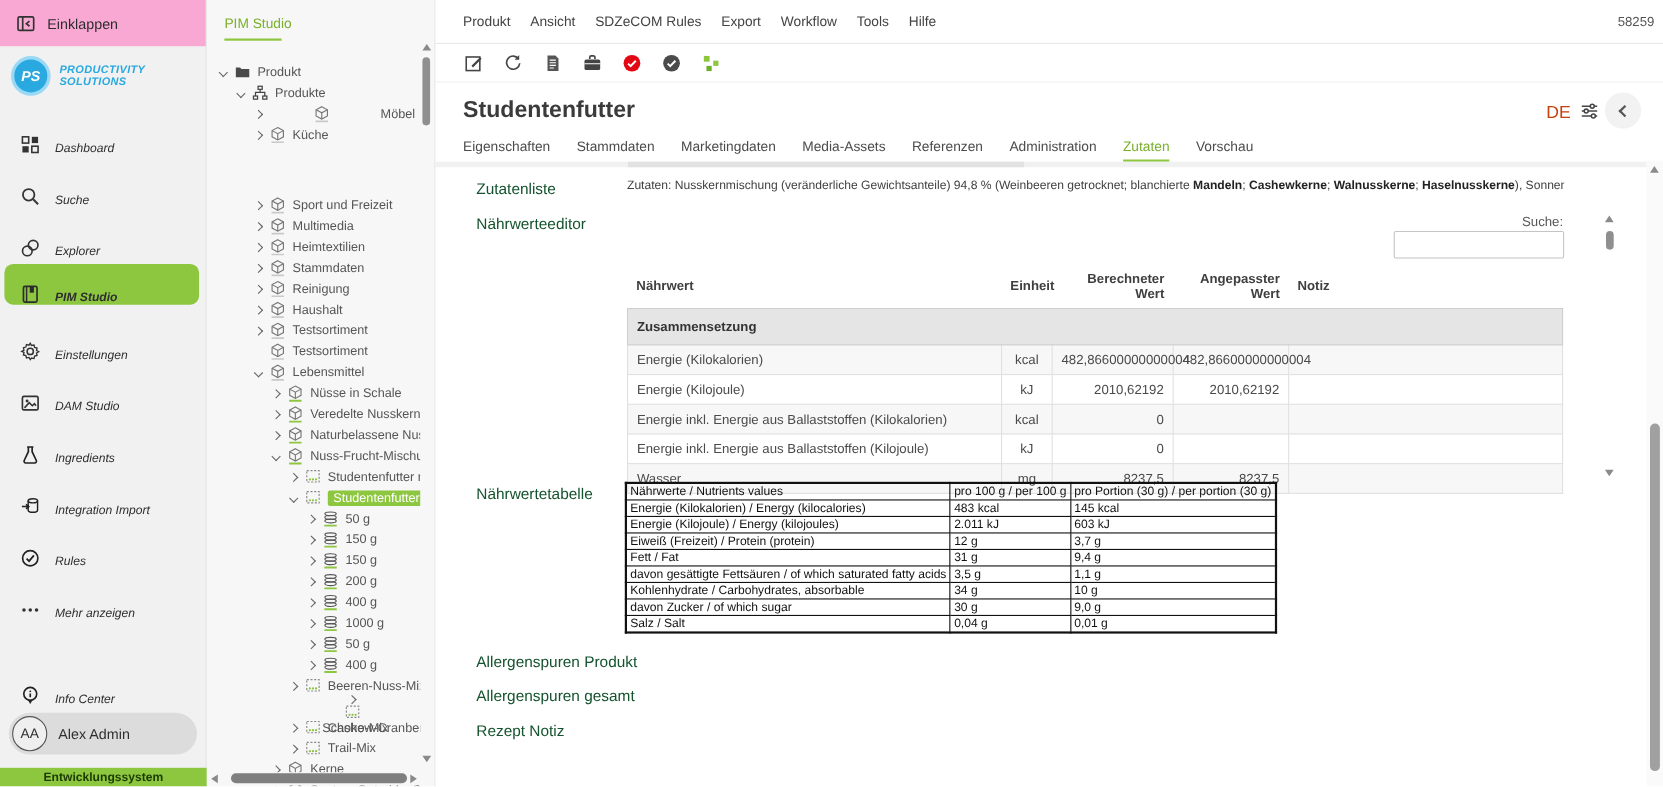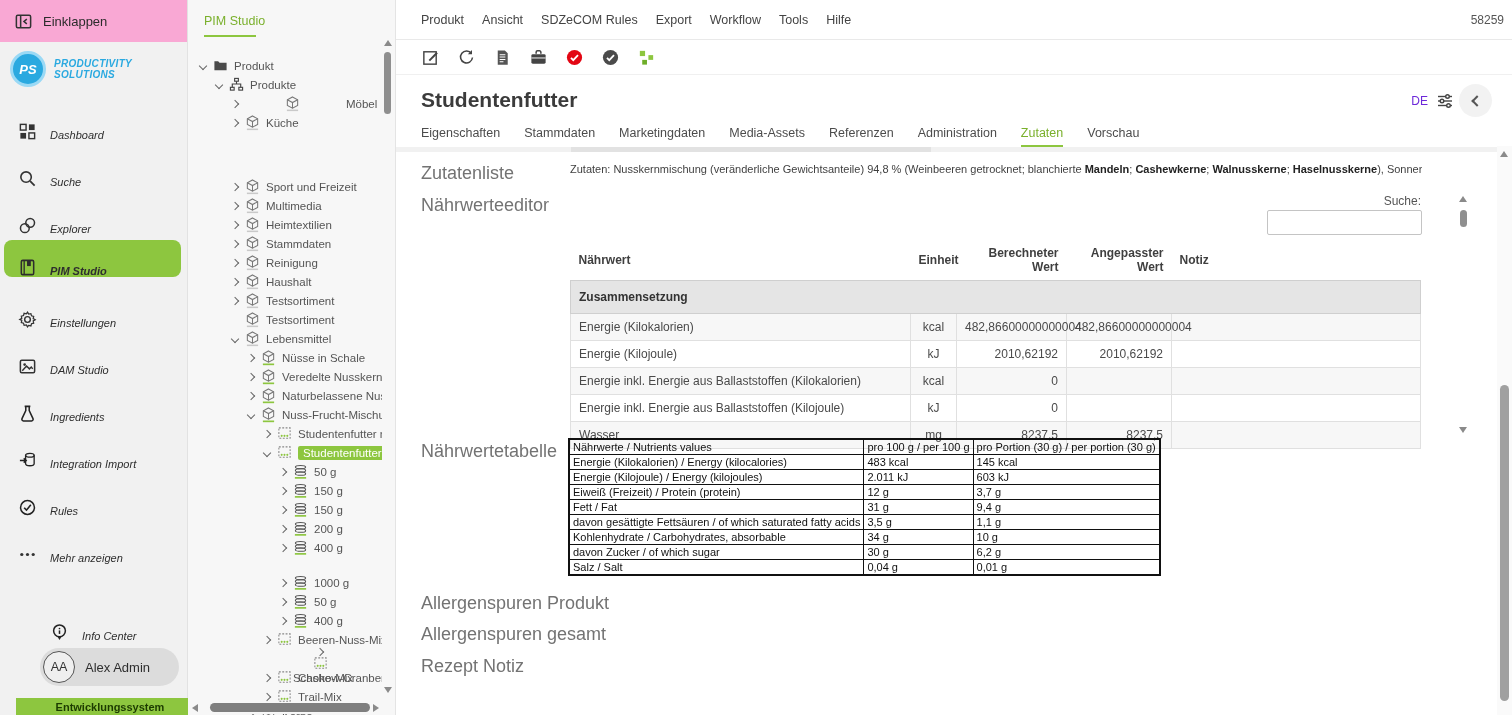--- a/index.html
+++ b/index.html
@@ -11,25 +11,25 @@
   .sidebar{position:absolute;left:0;top:0;width:188px;height:715px;background:#f1f1f1;border-right:1px solid #e2e2e2;}
   .collapse-bar{height:42px;background:#f9a8d4;display:flex;align-items:center;gap:10px;padding-left:13px;font-size:13px;color:#2b2b2b;cursor:pointer;}
   .logo-row{display:flex;align-items:center;gap:8px;padding:9px 0 5px 10px;}
   .ps-circle{width:36px;height:36px;border-radius:50%;background:#2aa9e0;border:3px solid #9ad9f5;color:#fff;font-style:italic;font-weight:bold;font-size:13px;display:flex;align-items:center;justify-content:center;flex:none;}
   .logo-text{color:#2aa9e0;font-size:10px;font-weight:bold;font-style:italic;line-height:1.15;letter-spacing:.3px;}
   .side-nav{margin-top:2px;}
   .nav-item{display:flex;align-items:flex-end;gap:13px;height:47px;padding:0 6px 0 17px;font-size:11px;color:#2e2e2e;cursor:pointer;white-space:nowrap;font-style:italic;}
   .nav-item.active{background:var(--accent);border-radius:8px;height:37px;margin:5px 6px 5px 4px;padding-left:13px;font-weight:bold;}
   .nicon{width:20px;height:20px;flex:0 0 20px;display:flex;align-items:center;justify-content:center;}
   .nicon svg{width:19px;height:19px;}
-  .sidebar-bottom{position:absolute;left:0;right:0;bottom:17px;padding-left:32px;}
+  .sidebar-bottom{position:absolute;left:0;right:0;bottom:17px;}
   .user-pill{display:flex;align-items:center;gap:10px;background:#dcdcdc;border-radius:19px;height:38px;margin:6px 8px 12px 8px;padding-left:3px;cursor:pointer;}
   .avatar{width:32px;height:32px;border-radius:50%;background:#efefef;border:1.5px solid #555;display:flex;align-items:center;justify-content:center;font-size:12.5px;color:#333;flex:none;}
   .user-name{font-size:13px;color:#2e2e2e;}
-  .env-bar{position:absolute;left:16px;bottom:0;width:188px;height:17px;background:var(--accent);display:flex;align-items:center;justify-content:center;font-size:11px;font-weight:bold;color:#1c3b00;}
+  .env-bar{position:absolute;left:0;bottom:0;width:188px;height:17px;background:var(--accent);display:flex;align-items:center;justify-content:center;font-size:11px;font-weight:bold;color:#1c3b00;}
 
   
   .tree-panel{position:absolute;left:188px;top:0;width:208px;height:715px;background:#f7f7f7;border-right:1px solid #e4e4e4;overflow:hidden;}
   .tree-tab{padding:14px 0 0 16px;font-size:12.5px;color:var(--accent-text);cursor:pointer;}
   .tree-tab-line{width:52px;height:2px;background:var(--accent);margin:7px 0 0 16px;}
   .tree{position:absolute;top:56px;left:0;right:13px;bottom:0;overflow:hidden;}
   .tnode{display:flex;align-items:center;height:19px;font-size:11.5px;color:#555;white-space:nowrap;cursor:pointer;}
   .chev{width:6px;height:6px;border-right:1.4px solid #666;border-bottom:1.4px solid #666;margin-right:7px;flex:none;}
   .chev.right{transform:rotate(-45deg);}
   .chev.down{transform:rotate(45deg);}
@@ -48,31 +48,31 @@
 
   
   .main{position:absolute;left:396px;top:0;width:1116px;height:715px;background:#fff;}
   .menubar{position:absolute;top:0;left:0;right:0;height:40px;border-bottom:1px solid #e9e9e9;display:flex;align-items:center;gap:18px;padding-left:25px;font-size:12.5px;color:#444;}
   .menu-item{cursor:pointer;}
   .record-id{position:absolute;top:13px;right:8px;font-size:12px;color:#555;}
   .toolbar{position:absolute;top:41px;left:0;right:0;height:34px;display:flex;align-items:center;gap:16px;padding-left:25px;border-bottom:1px solid #f0f0f0;}
   .tbtn{width:20px;height:20px;cursor:pointer;display:flex;}
   .tbtn svg{width:19px;height:19px;}
   .page-title{position:absolute;top:88px;left:25px;font-size:21px;font-weight:bold;color:#3b3b3b;}
-  .lang{position:absolute;top:94px;right:84px;font-size:12px;color:#6d28d9;cursor:pointer;}
+  .lang{position:absolute;top:94px;right:84px;font-size:16px;color:#c2410c;cursor:pointer;}
   .sliders-btn{position:absolute;top:91px;right:57px;width:20px;height:20px;cursor:pointer;}
   .back-btn{position:absolute;top:84px;right:20px;width:33px;height:33px;border-radius:50%;background:#f2f2f2;display:flex;align-items:center;justify-content:center;cursor:pointer;}
   .chev-left{width:8px;height:8px;border-left:2px solid #555;border-bottom:2px solid #555;transform:rotate(45deg);margin-left:3px;}
   .tabs{position:absolute;top:126px;left:25px;right:0;height:21px;display:flex;gap:24px;font-size:12.5px;color:#4c4c4c;}
   .tab{padding-bottom:4px;cursor:pointer;white-space:nowrap;}
   .tab.active{color:var(--accent-text);border-bottom:2px solid var(--accent);}
   .strip{position:absolute;top:147px;left:0;right:15px;height:5px;background:#f1f1f1;}
   .strip-thumb{position:absolute;left:175px;width:360px;top:0;height:5px;background:#e2e2e2;}
 
-  .field-label{position:absolute;left:25px;font-size:18px;color:#737373;white-space:nowrap;}
+  .field-label{position:absolute;left:37px;font-size:14px;color:#14532d;white-space:nowrap;}
   .zutaten-value{position:absolute;left:174px;top:163px;width:852px;font-size:11px;color:#3f3f3f;white-space:nowrap;overflow:hidden;}
   .zutaten-value b{color:#222;}
   .search-label{position:absolute;top:194px;right:91px;font-size:12px;color:#555;}
   .search-input{position:absolute;top:210px;right:90px;width:155px;height:25px;border:1px solid #c4c4c4;border-radius:2px;background:#fff;font-family:inherit;font-size:12px;padding:0 6px;}
 
   .editor-wrap{position:absolute;left:174px;top:240px;width:850px;}
   .etable{border-collapse:collapse;width:850px;table-layout:fixed;}
   .etable th{font-weight:bold;font-size:12px;color:#3f3f3f;padding:6px 8px;text-align:left;}
   .etable th.num{text-align:right;}
   .etable th.ctr{text-align:center;}
@@ -502,21 +502,21 @@
           <span class="ticon">
             <svg viewBox="0 0 16 17">
               <ellipse cx="8" cy="3.8" rx="5.5" ry="1.8" fill="none" stroke="#555" stroke-width="1.1"></ellipse>
               <ellipse cx="8" cy="7.3" rx="5.5" ry="1.8" fill="none" stroke="#555" stroke-width="1.1"></ellipse>
               <ellipse cx="8" cy="10.8" rx="5.5" ry="1.8" fill="none" stroke="#555" stroke-width="1.1"></ellipse>
               <line x1="2" y1="15.3" x2="14" y2="15.3" stroke="#8dc63f" stroke-width="1.8"></line>
             </svg>
           </span>
           <span class="tlabel">400 g</span>
         </div>
-        <div class="tnode" style="padding-left: 92px; margin-top: 16px;">
+        <div class="tnode" style="padding-left: 92px;">
           <span class="chev right"></span>
           <span class="ticon">
             <svg viewBox="0 0 16 17">
               <ellipse cx="8" cy="3.8" rx="5.5" ry="1.8" fill="none" stroke="#555" stroke-width="1.1"></ellipse>
               <ellipse cx="8" cy="7.3" rx="5.5" ry="1.8" fill="none" stroke="#555" stroke-width="1.1"></ellipse>
               <ellipse cx="8" cy="10.8" rx="5.5" ry="1.8" fill="none" stroke="#555" stroke-width="1.1"></ellipse>
               <line x1="2" y1="15.3" x2="14" y2="15.3" stroke="#8dc63f" stroke-width="1.8"></line>
             </svg>
           </span>
           <span class="tlabel">1000 g</span>
@@ -846,21 +846,21 @@
             <td>1,1 g</td>
           </tr>
           <tr>
             <td>Kohlenhydrate / Carbohydrates, absorbable</td>
             <td>34 g</td>
             <td>10 g</td>
           </tr>
           <tr>
             <td>davon Zucker / of which sugar</td>
             <td>30 g</td>
-            <td>6,2 g</td>
+            <td>9,0 g</td>
           </tr>
           <tr>
             <td>Salz / Salt</td>
             <td>0,04 g</td>
             <td>0,01 g</td>
           </tr>
         </tbody>
       </table>
 
     <div class="field-label" style="top:593px">Allergenspuren Produkt</div>

